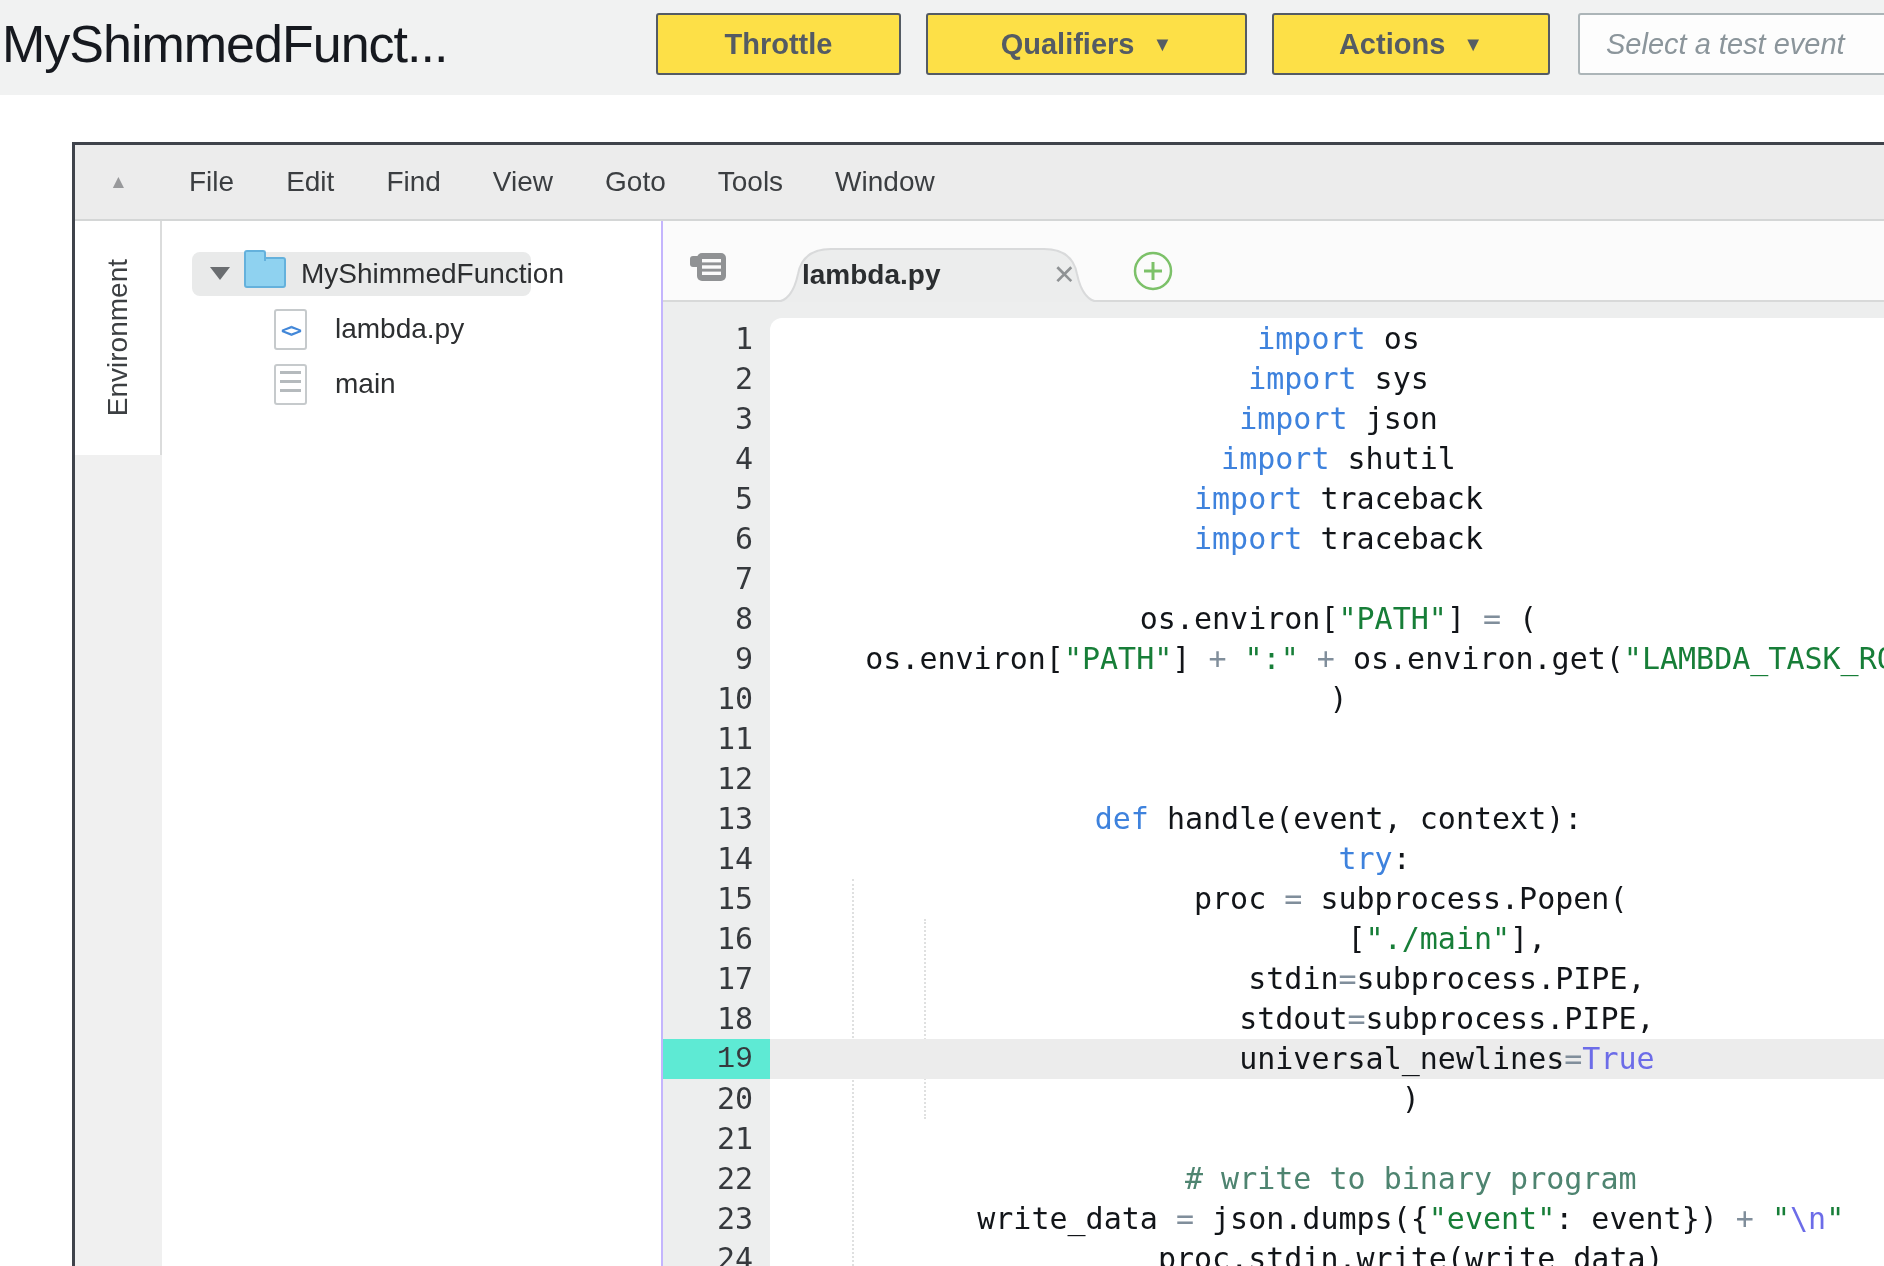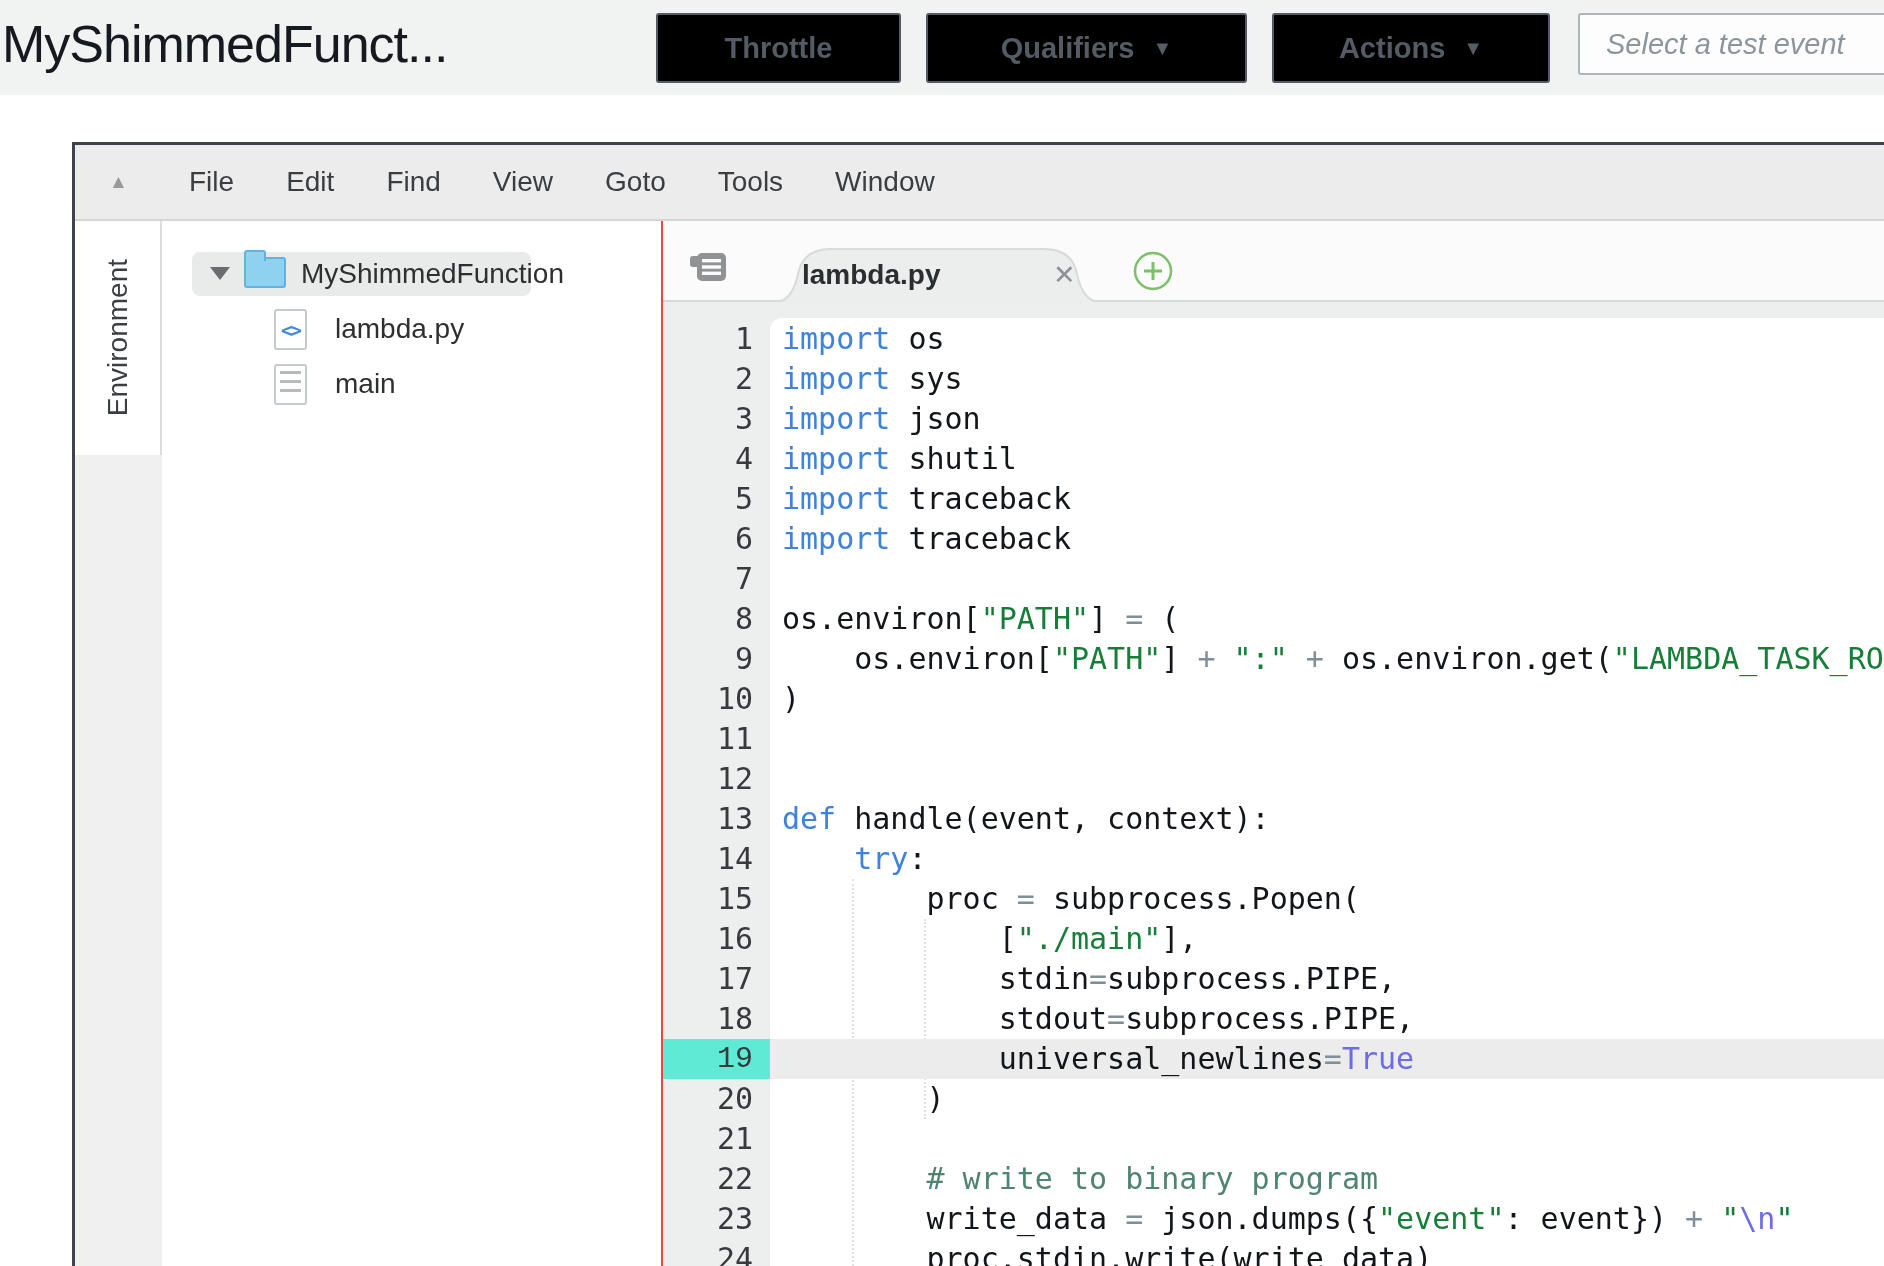--- a/index.html
+++ b/index.html
@@ -4,21 +4,21 @@
 <style>
   * { margin:0; padding:0; box-sizing:border-box; }
   html,body { width:1884px; height:1266px; overflow:hidden; background:#fff;
     font-family:"Liberation Sans", sans-serif; }
   #root { position:relative; width:1884px; height:1266px; background:#fff; }
 
   
   .aws-header { position:absolute; left:0; top:0; width:1884px; height:95px; background:#F1F2F2; }
   .fn-title { position:absolute; left:2px; top:14px; font-size:52px; letter-spacing:-1px;
     color:#16191F; font-weight:400; white-space:nowrap; }
-  .aws-btn { position:absolute; top:13px; height:70px; background:#000000; border:2px solid #545B64;
+  .aws-btn { position:absolute; top:13px; height:62px; background:#fde047; border:2px solid #545B64;
     border-radius:3px; display:flex; align-items:center; justify-content:center;
     font-size:29px; font-weight:bold; color:#545B64; cursor:pointer; }
   .btn-throttle { left:656px; width:245px; }
   .btn-qualifiers { left:926px; width:321px; }
   .btn-actions { left:1272px; width:278px; }
   .btn-caret { font-size:20px; margin-left:18px; color:#565D64; }
   .test-event-select { position:absolute; left:1578px; top:13px; width:520px; height:62px;
     background:#FDFDFD; border:2px solid #ACB5B8; border-radius:3px; display:flex; align-items:center; }
   .test-event-select .ph { font-size:29px; font-style:italic; color:#8B959B; margin-left:26px; white-space:nowrap; }
 
@@ -35,21 +35,21 @@
   .menu-item { font-size:28px; color:#3B3E41; cursor:pointer; white-space:nowrap; }
 
   
   .env-tab { position:absolute; left:75px; top:221px; width:87px; height:234px; background:#fff;
     border-right:2px solid #DBDCDC; display:flex; align-items:center; justify-content:center; }
   .env-label { writing-mode:vertical-rl; transform:rotate(180deg); font-size:28px; color:#3C3F42; }
   .env-col-below { position:absolute; left:75px; top:455px; width:87px; bottom:0; background:#F0F0F0; }
 
   
   .tree-panel { position:absolute; left:162px; top:221px; width:501px; bottom:0; background:#fff;
-    border-right:2px solid #ef4444; }
+    border-right:2px solid #c4b5fd; }
   .tree-highlight { position:absolute; left:30px; top:31px; width:339px; height:44px;
     background:#E9EAEA; border-radius:8px; }
   .tree-row { position:absolute; cursor:pointer; }
   .caret-down { position:absolute; left:48px; top:46px; width:0; height:0;
     border-left:10px solid transparent; border-right:10px solid transparent; border-top:13px solid #6A6D70; }
   .folder-icon { position:absolute; left:82px; top:36px; width:42px; height:31px;
     background:#8FD2F0; border:2px solid #64B1DC; border-radius:3px; }
   .folder-icon:before { content:""; position:absolute; left:-2px; top:-9px; width:18px; height:9px;
     background:#8FD2F0; border:2px solid #64B1DC; border-bottom:none; border-radius:3px 3px 0 0; }
   .lbl-root { position:absolute; left:139px; top:37px; font-size:28px; color:#2D2F31; white-space:nowrap; }
@@ -77,21 +77,21 @@
   .editor-body { position:absolute; left:0; top:81px; right:0; bottom:0; background:#EDEEEE; }
   .code-surface { position:absolute; left:107px; top:16px; right:0; bottom:0; background:#fff;
     border-top-left-radius:12px; }
   .indent-guide { position:absolute; width:0; border-left:2px dotted #DFE0E0; z-index:2; }
   .guide-1 { left:189px; top:577px; bottom:0; }
   .guide-2 { left:261px; top:617px; height:200px; }
   .code-rows { position:absolute; left:0; top:17px; right:0; z-index:3; }
   .code-row { display:flex; height:40px; font-family:"DejaVu Sans Mono", monospace; font-size:30px;
     line-height:40px; }
   .gutter-cell { width:107px; flex:0 0 107px; text-align:right; padding-right:17px; color:#36393D; }
-  .code-cell { flex:1; padding-left:12px; white-space:pre; color:var(--tok-plain); }
+  .code-cell { flex:1; padding-left:23px; white-space:pre; color:var(--tok-plain);text-align:center; }
   .code-row.active .gutter-cell { background:#5eead4;font-family:Liberation Mono, monospace; }
   .code-row.active .code-cell { background:#ECECEC; }
   .tok-k { color:var(--tok-keyword); }
   .tok-s { color:var(--tok-string); }
   .tok-c { color:var(--tok-comment); }
   .tok-b { color:var(--tok-constant);margin-top:32px; }
   .tok-o { color:var(--tok-operator); }
 </style>
 </head>
 <body>

